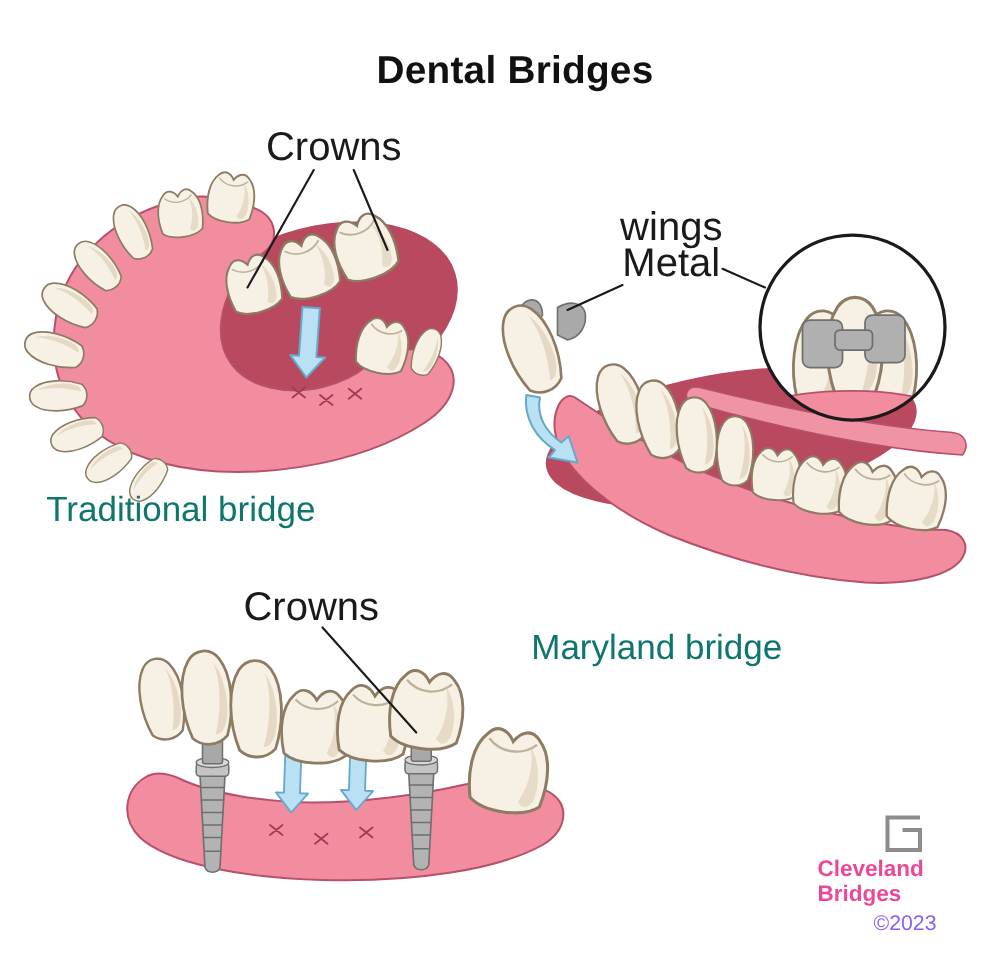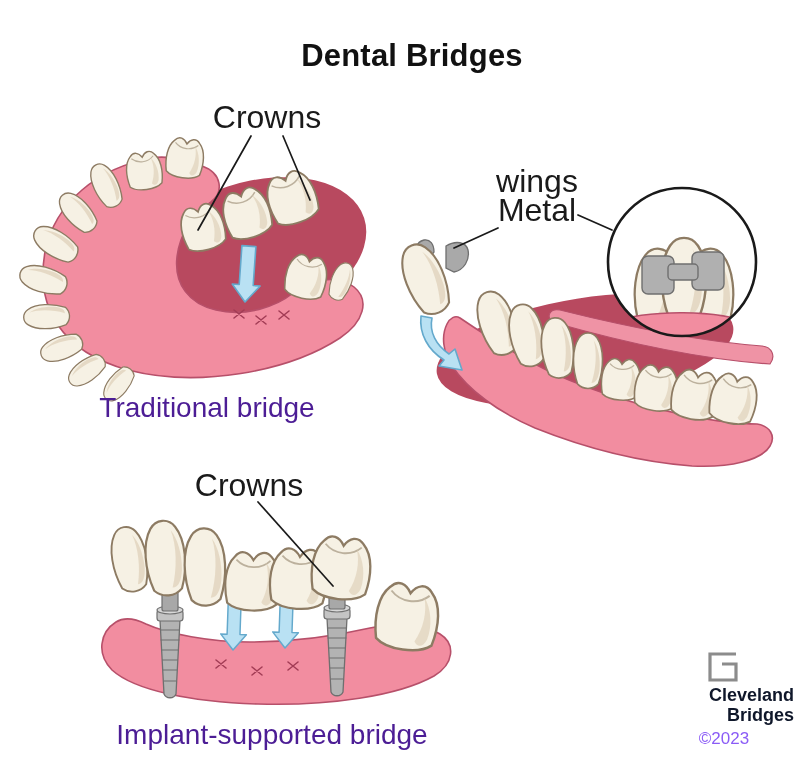--- a/index.html
+++ b/index.html
@@ -2,29 +2,29 @@
 <html><head>
 <meta charset="utf-8">
 <style>
   html,body{margin:0;padding:0;background:#ffffff;}
   .page{position:relative;width:800px;height:784px;background:#ffffff;overflow:hidden;
         font-family:"Liberation Sans",sans-serif;}
   .art{position:absolute;left:0;top:0;}
   .title{position:absolute;top:26px;left:0;width:100%;text-align:center;margin:12px;
          font-size:31px;font-weight:bold;color:#111111;letter-spacing:0.2px;}
   .ann{position:absolute;color:#1a1a1a;font-size:32px;text-align:center;line-height:29px;}
-  .caption{position:absolute;color:#4c1d95;font-size:28px;text-align:center;}
+  .caption{position:absolute;color:#0f766e;font-size:28px;text-align:left;}
   #lbl-crowns{left:197px;top:103px;width:140px;}
   #lbl-wings{left:477px;top:167px;width:120px;}
   #lbl-implant{left:179px;top:471px;width:140px;}
   #cap-trad{left:37px;top:392px;width:340px;}
   #cap-mary{left:425px;top:502px;width:340px;}
   #cap-impl{left:92px;top:719px;width:360px;}
-  .brand{position:absolute;left:654px;top:685px;width:140px;text-align:right;
-         color:#0f172a;font-weight:bold;font-size:18px;line-height:20px;}
+  .brand{position:absolute;left:654px;top:685px;width:140px;text-align:left;
+         color:#ec4899;font-weight:bold;font-size:18px;line-height:20px;}
   .copyright{position:absolute;left:654px;top:729px;width:140px;text-align:center;
          color:#8b5cf6;font-size:17px;}
 </style>
 </head>
 <body>
 
 <div class="page">
 
   <svg class="art" width="800" height="784" viewBox="0 0 800 784" xmlns="http://www.w3.org/2000/svg">
     <defs>
@@ -150,22 +150,22 @@
 
   <div class="ann" id="lbl-wings">
     <div>wings</div>
     <div>Metal</div>
   </div>
 
   <div class="ann" id="lbl-implant">Crowns</div>
 
   <div class="caption" id="cap-trad">Traditional bridge</div>
 
+  <div class="caption" id="cap-mary">Maryland bridge</div>
 
-  <div class="caption" id="cap-impl">Implant-supported bridge</div>
 
   <div class="brand">
     <div>Cleveland</div>
     <div>Bridges</div>
   </div>
 
   <div class="copyright">©2023</div>
 
 </div>
 

